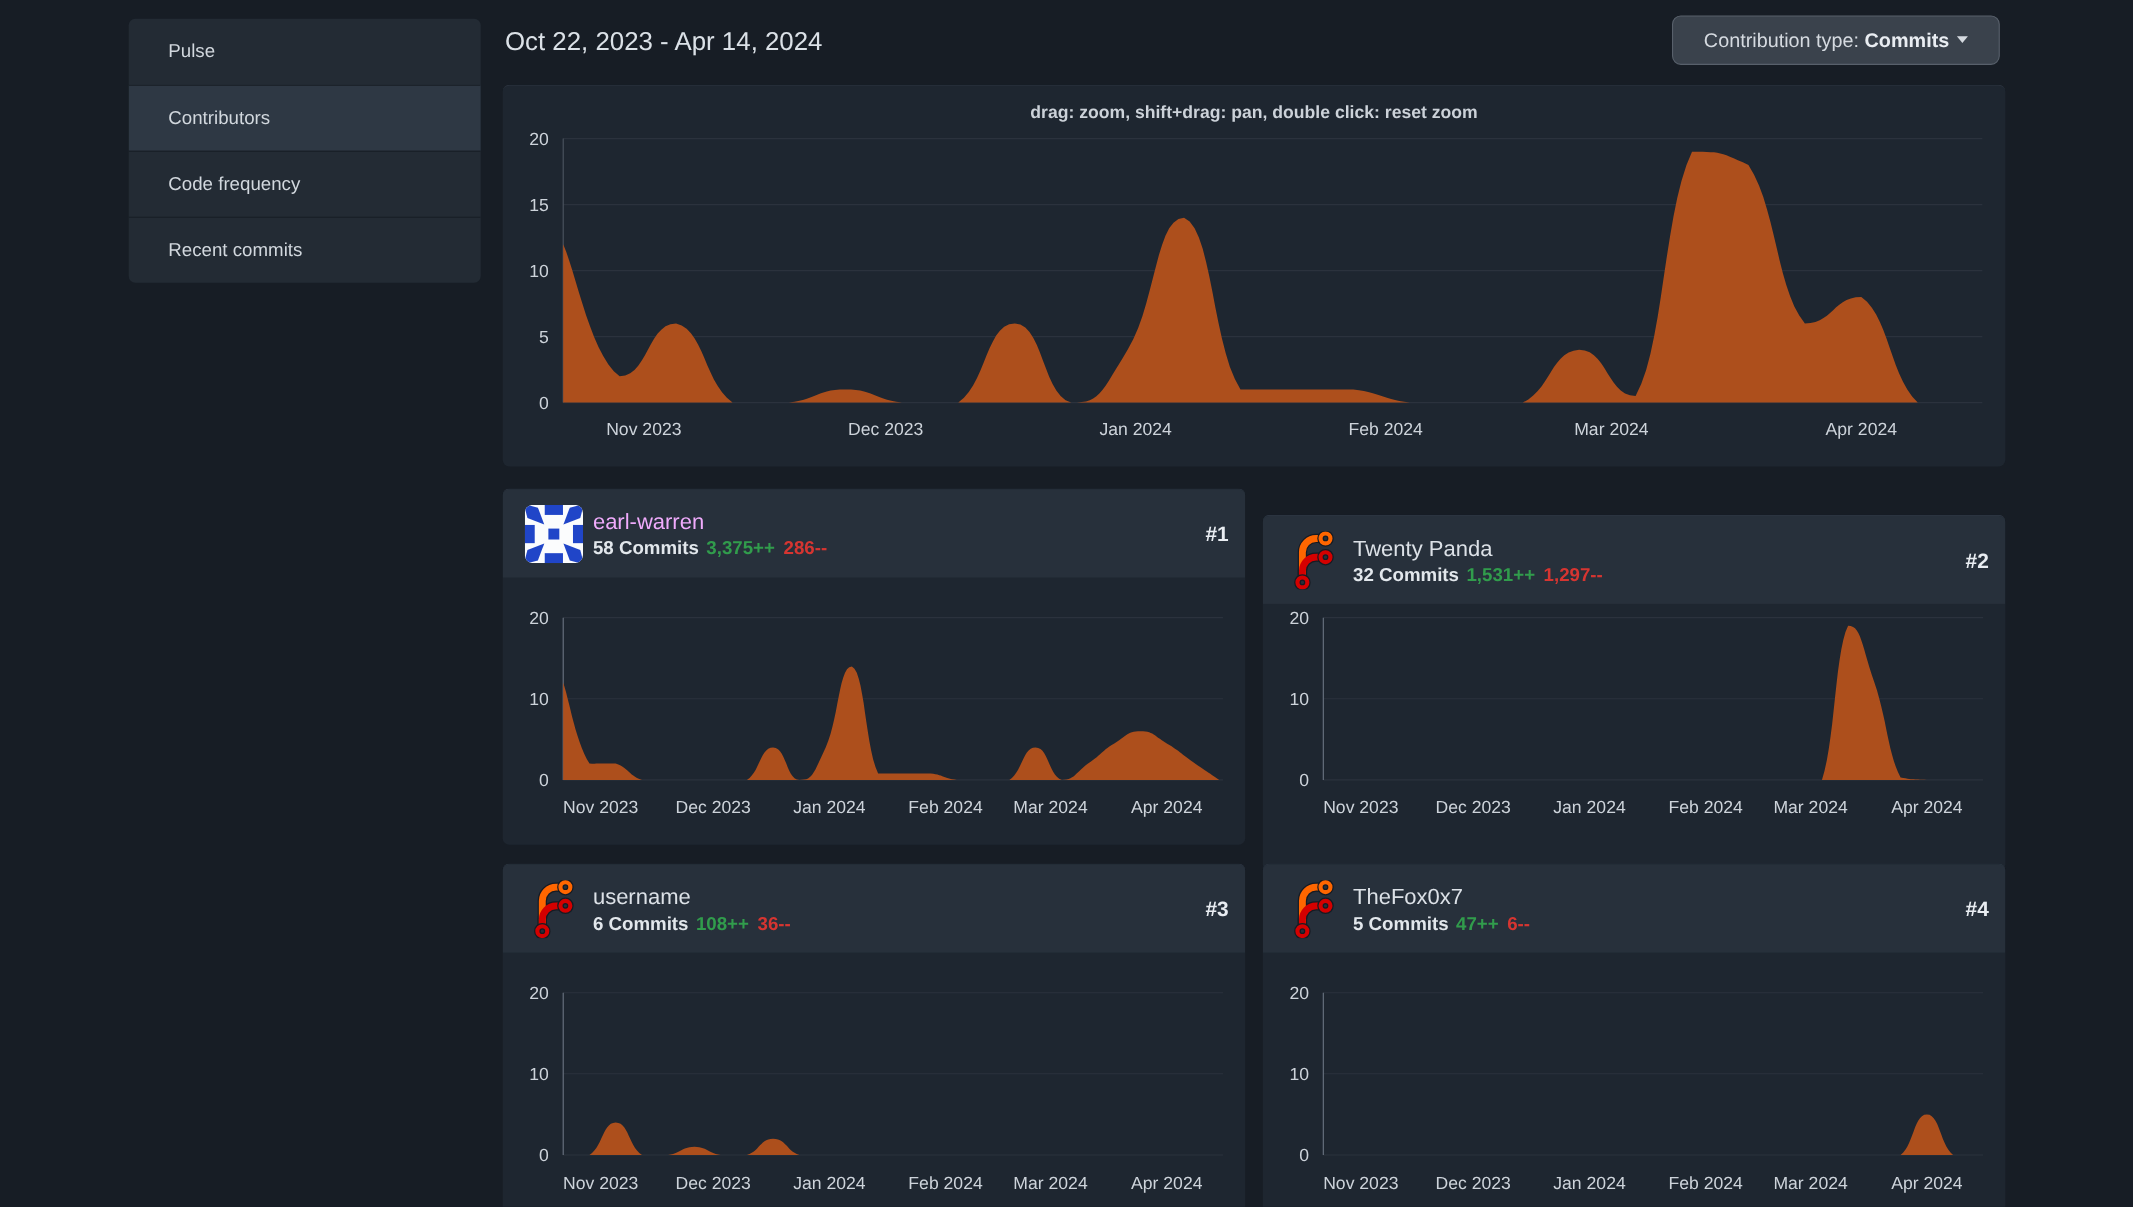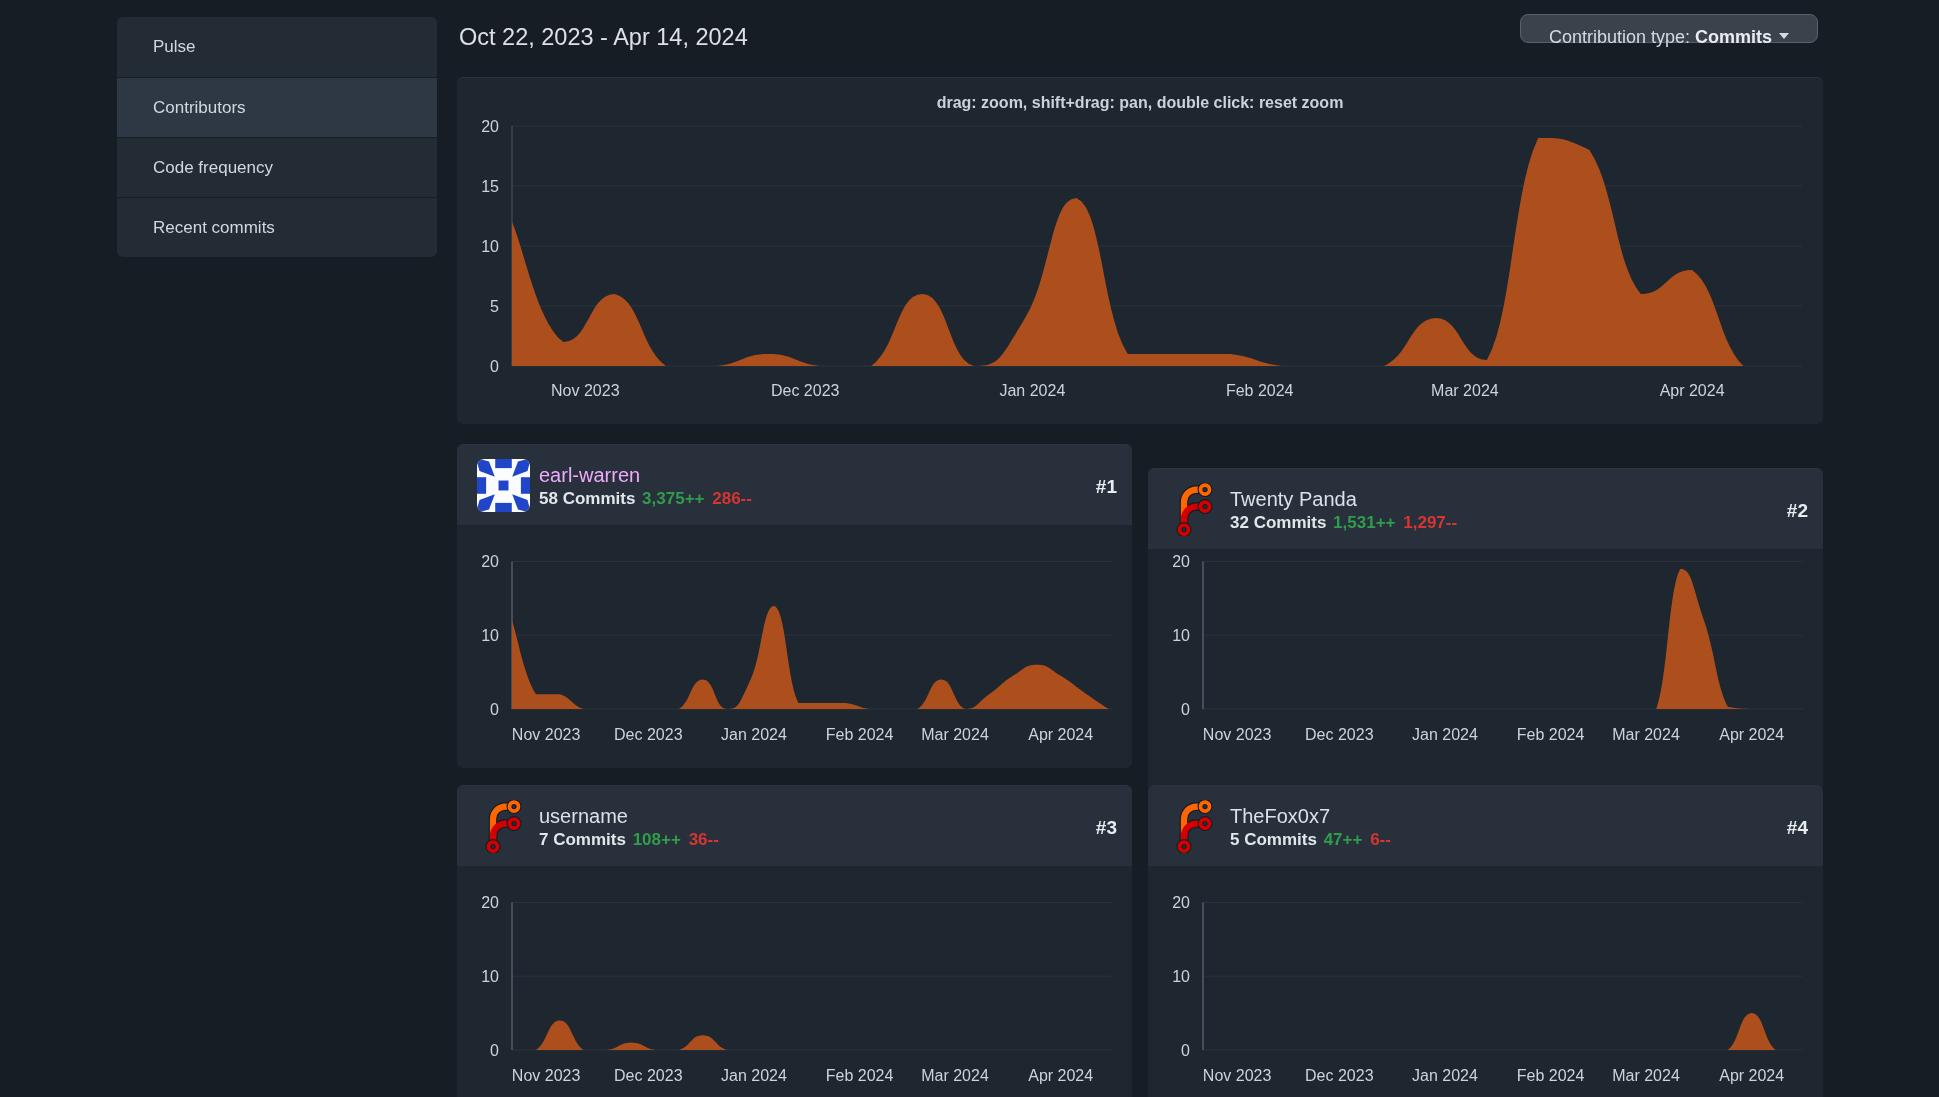--- a/index.html
+++ b/index.html
@@ -2,21 +2,21 @@
 <html><head><meta charset="utf-8"><title>Contributors</title>
 <style>
 * { margin:0; padding:0; box-sizing:border-box; }
 html,body { width:1939px; height:1097px; overflow:hidden; }
 body { background:#171d25; font-family:"Liberation Sans",sans-serif; position:relative; }
 .menu { position:absolute; left:117px; top:17px; width:320px; border-radius:6px; background:#232b34; overflow:hidden; }
 .mitem { height:60px; line-height:60px; padding-left:36px; font-size:17px; color:#d2d8de; border-top:1px solid #181e26; }
 .mitem:first-child { border-top:none; }
 .mitem.sel { background:#2e3844; }
 .h1 { position:absolute; left:459px; top:24px; font-size:23.5px; color:#dbe1e7; }
-.btn { position:absolute; left:1520px; top:14px; width:298px; height:29px; border-radius:8px;
+.btn { position:absolute; left:1520px; top:14px; width:298px; height:45px; border-radius:8px;
   background:#3a424c; border:1px solid #58606b; color:#d5dae0; font-size:18px; text-align:center; line-height:45px; }
 .btn b { color:#e9edf2; }
 .caret { display:inline-block; width:0; height:0; border-left:5px solid transparent; border-right:5px solid transparent;
   border-top:6px solid #d5dae0; margin-left:7px; vertical-align:middle; margin-top:-4px; }
 .panel { position:absolute; left:457px; top:77px; width:1366px; height:347px; background:#1e2630; border-radius:6px; border-top:1px solid #2a323d; }
 .card { position:absolute; width:675px; height:324px; background:#1e2630; border-radius:6px; border-top:1px solid #2b3440; overflow:hidden; }
 .chead { position:relative; height:80px; background:#27303b; }
 .cname { position:absolute; left:82px; top:19px; font-size:20px; }
 .cstats { position:absolute; left:82px; top:44px; font-size:17px; }
 .w { color:#e2e7ec; } .g { color:#319c4c; margin-left:2px; } .r { color:#d63531; margin-left:3px; }
@@ -154,21 +154,21 @@
 <circle cx="142" cy="20" r="18"></circle>
             <circle cx="142" cy="88" r="18"></circle>
             <circle cx="58" cy="180" r="18"></circle>
 </g>
 <circle cx="142" cy="20" r="18" stroke="#ff6600" stroke-width="15"></circle>
 <circle cx="142" cy="88" r="18" stroke="#d40000" stroke-width="15"></circle>
 <circle cx="58" cy="180" r="18" stroke="#d40000" stroke-width="15"></circle>
 </g>
       </svg>
     <div class="cname" style="color:#dce1e7">username</div>
-    <div class="cstats"><b class="w">7 Commits</b> <b class="g">108++</b> <b class="r">36--</b></div>
+    <div class="cstats"><b class="w">6 Commits</b> <b class="g">108++</b> <b class="r">36--</b></div>
     <div class="crank">#3</div>
   </div>
 </div>
 <svg style="position:absolute;left:457px;top:865px" width="675" height="244" viewBox="0 0 675 244">
 <line x1="55" y1="185.0" x2="654.8" y2="185.0" stroke="#2b323d" stroke-width="1"></line>
 <text x="42" y="190.5" text-anchor="end" font-size="16" fill="#cdd3da">0</text>
 <line x1="55" y1="111.2" x2="654.8" y2="111.2" stroke="#2b323d" stroke-width="1"></line>
 <text x="42" y="116.8" text-anchor="end" font-size="16" fill="#cdd3da">10</text>
 <line x1="55" y1="37.5" x2="654.8" y2="37.5" stroke="#2b323d" stroke-width="1"></line>
 <text x="42" y="43.0" text-anchor="end" font-size="16" fill="#cdd3da">20</text>

